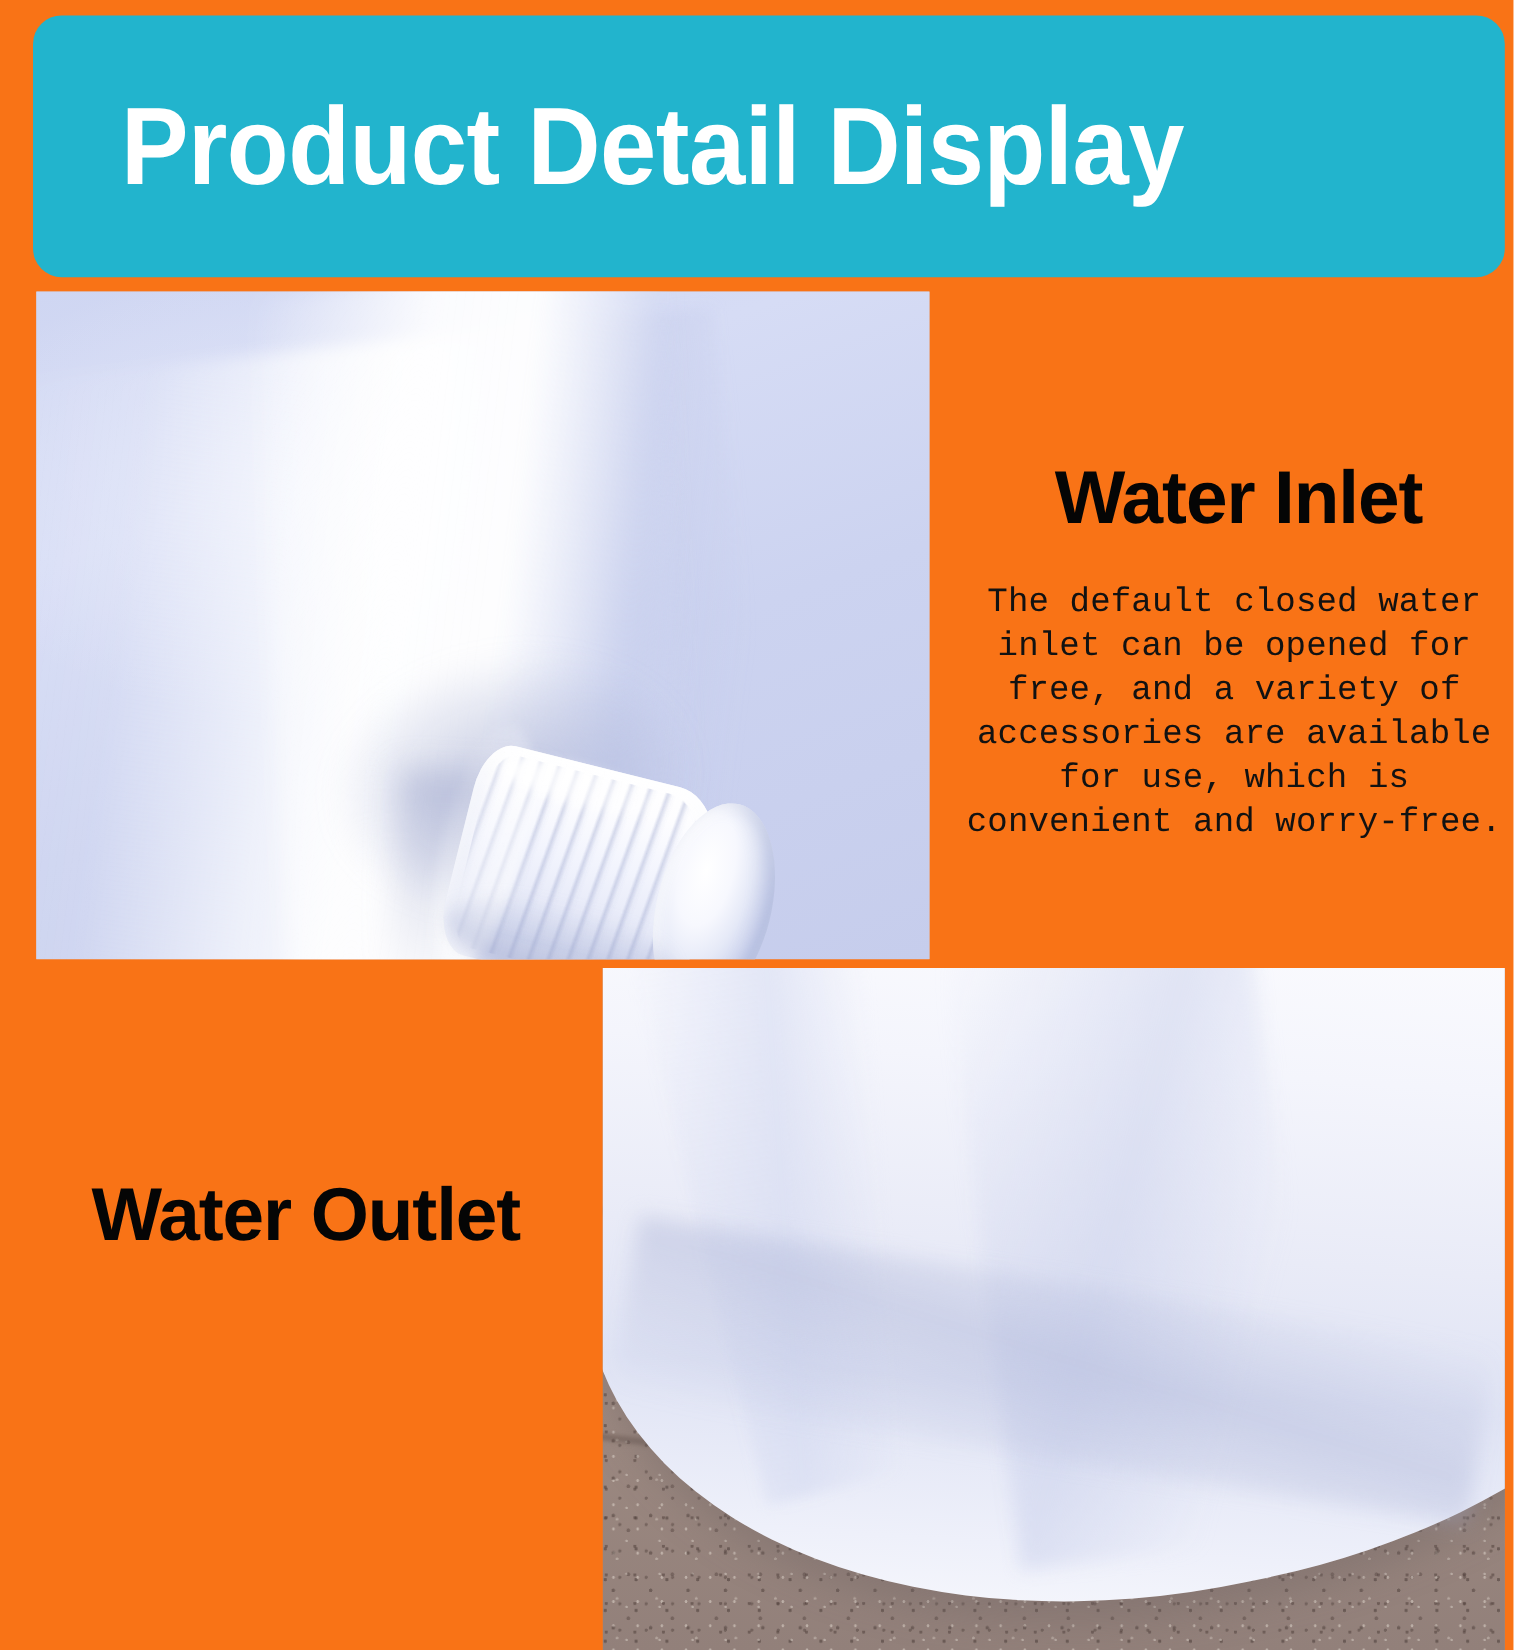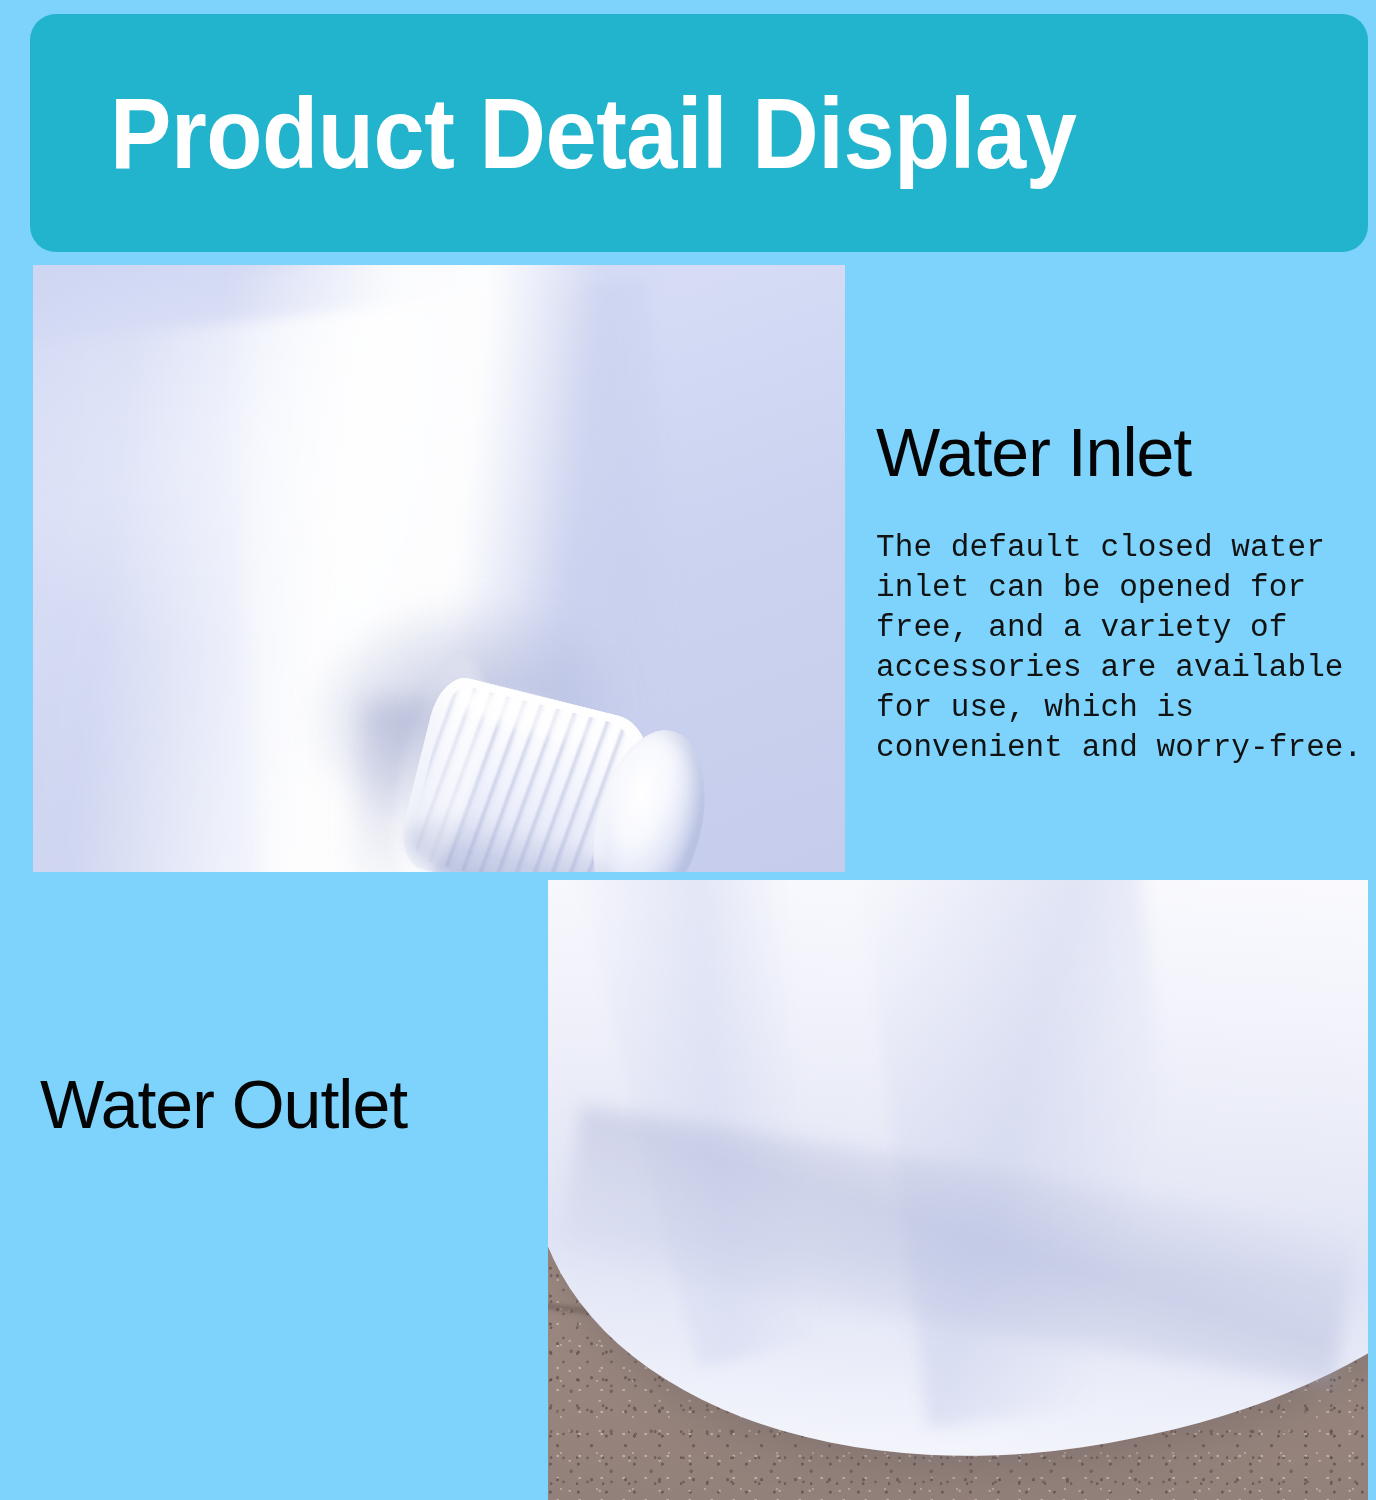--- a/index.html
+++ b/index.html
@@ -10,21 +10,22 @@
   }
   body {
     font-family: "Liberation Sans", sans-serif;
     -webkit-font-smoothing: antialiased;
   }
   #page {
     position: relative;
     width: 1376px;
     height: 1500px;
     overflow: hidden;
-    background: #7dd3fc;
+    background: #f97316;
+    text-align: center;
   }
 
   
   .banner {
     position: absolute;
     left: 30px;
     top: 14px;
     width: 1338px;
     height: 238px;
     background: #22b4cd;
@@ -334,40 +335,40 @@
     background: radial-gradient(ellipse 52% 56% at 50% 42%,
         rgba(42,30,26,0.88) 0%, rgba(52,38,34,0.55) 50%, rgba(70,54,48,0) 82%);
     transform: rotate(6deg);
     filter: blur(5px);
   }
 
   
   .txt-block { position: absolute; }
   .heading {
     font-family: "Liberation Sans", sans-serif;
-    font-weight: 400;
+    font-weight: 700;
     color: #050505;
     font-size: 68px;
     line-height: 1.0;
     letter-spacing: -1px;
     white-space: nowrap;
   }
   .body-copy {
     font-family: Liberation Mono, monospace;
     font-weight: 400;
     color: #121212;
     font-size: 31px;
     line-height: 40px;
     letter-spacing: 0.1px;
   }
 
   #inlet-text { left: 876px; top: 418px; width: 500px; }
   #inlet-text .body-copy { margin-top: 42px; width: 492px; }
 
-  #outlet-text { left: 8px; top: 1070px; width: 540px; margin-left: 32px; }
+  #outlet-text { left: 8px; top: 1070px; width: 540px; }
   #outlet-text .body-copy { margin-top: 44px; width: 470px; margin-left: 10px; }
 </style>
 </head>
 <body>
 
 <div id="page">
 
   <div class="banner">
     <div class="banner-title">
       <span class="banner-title-inner">Product Detail Display</span>

